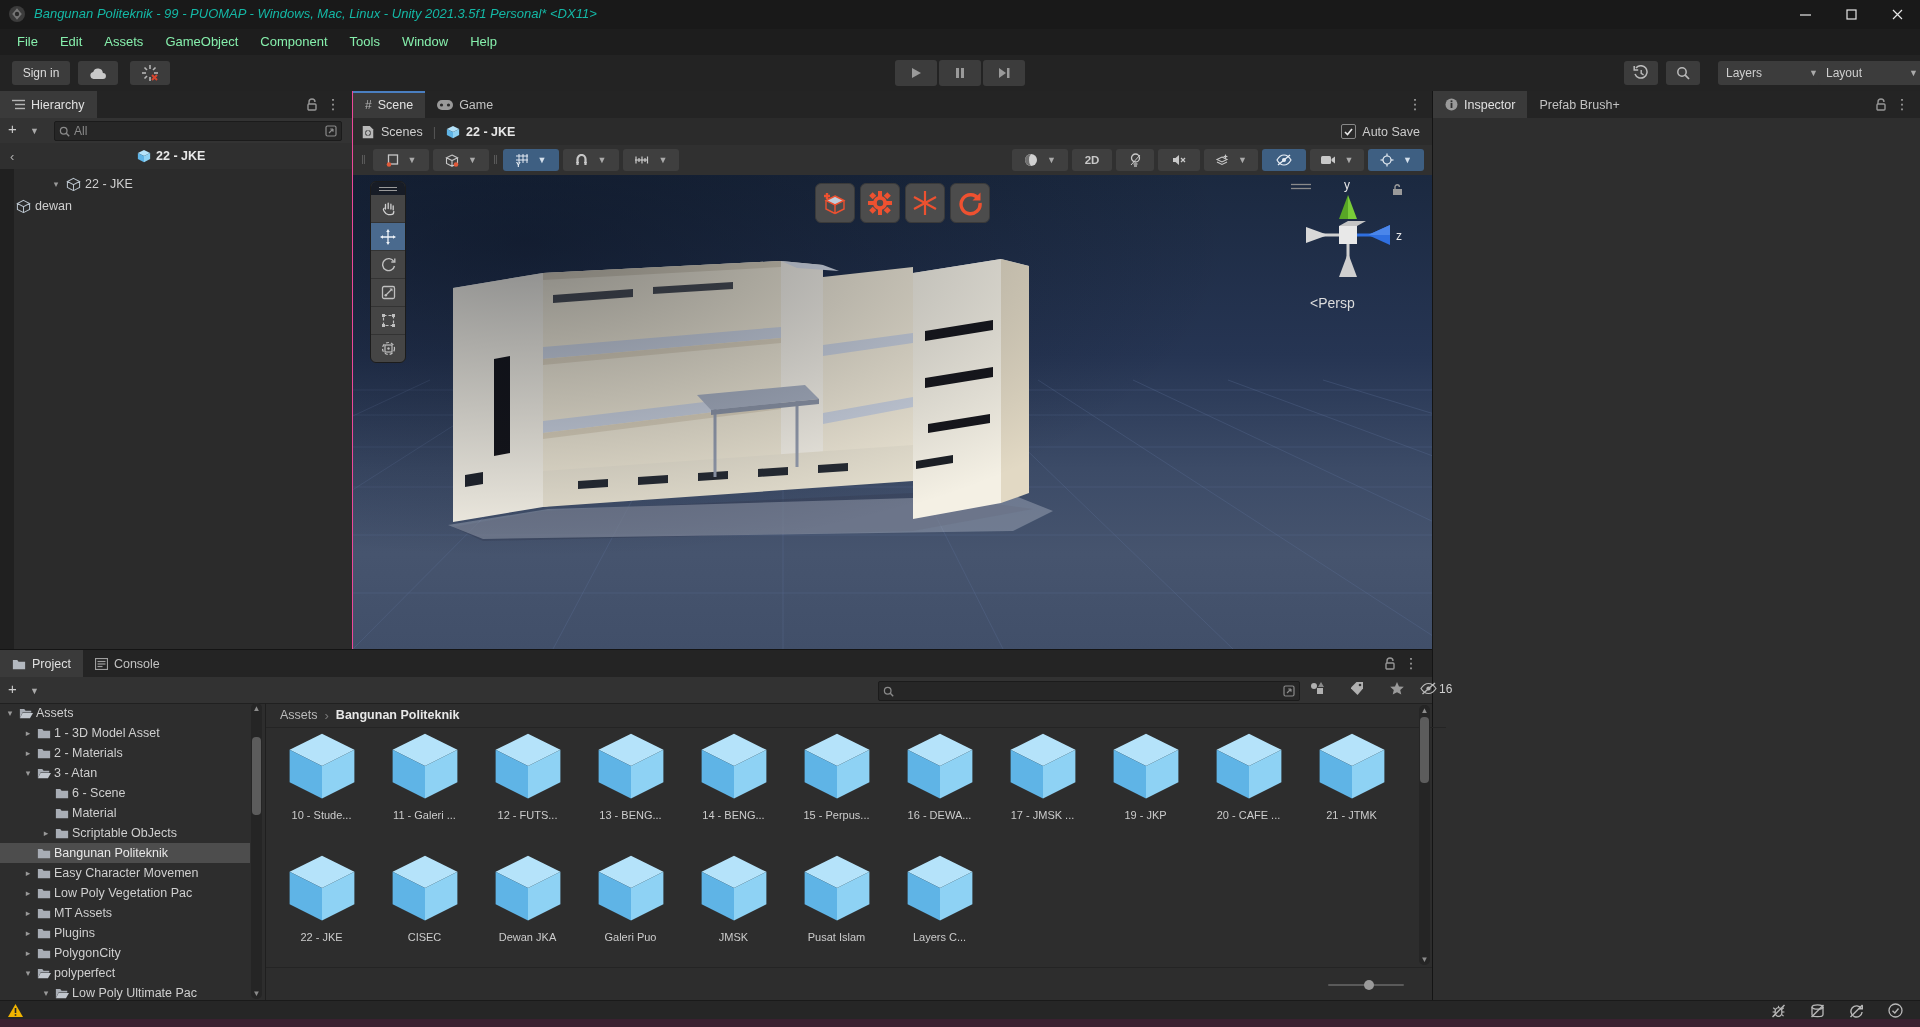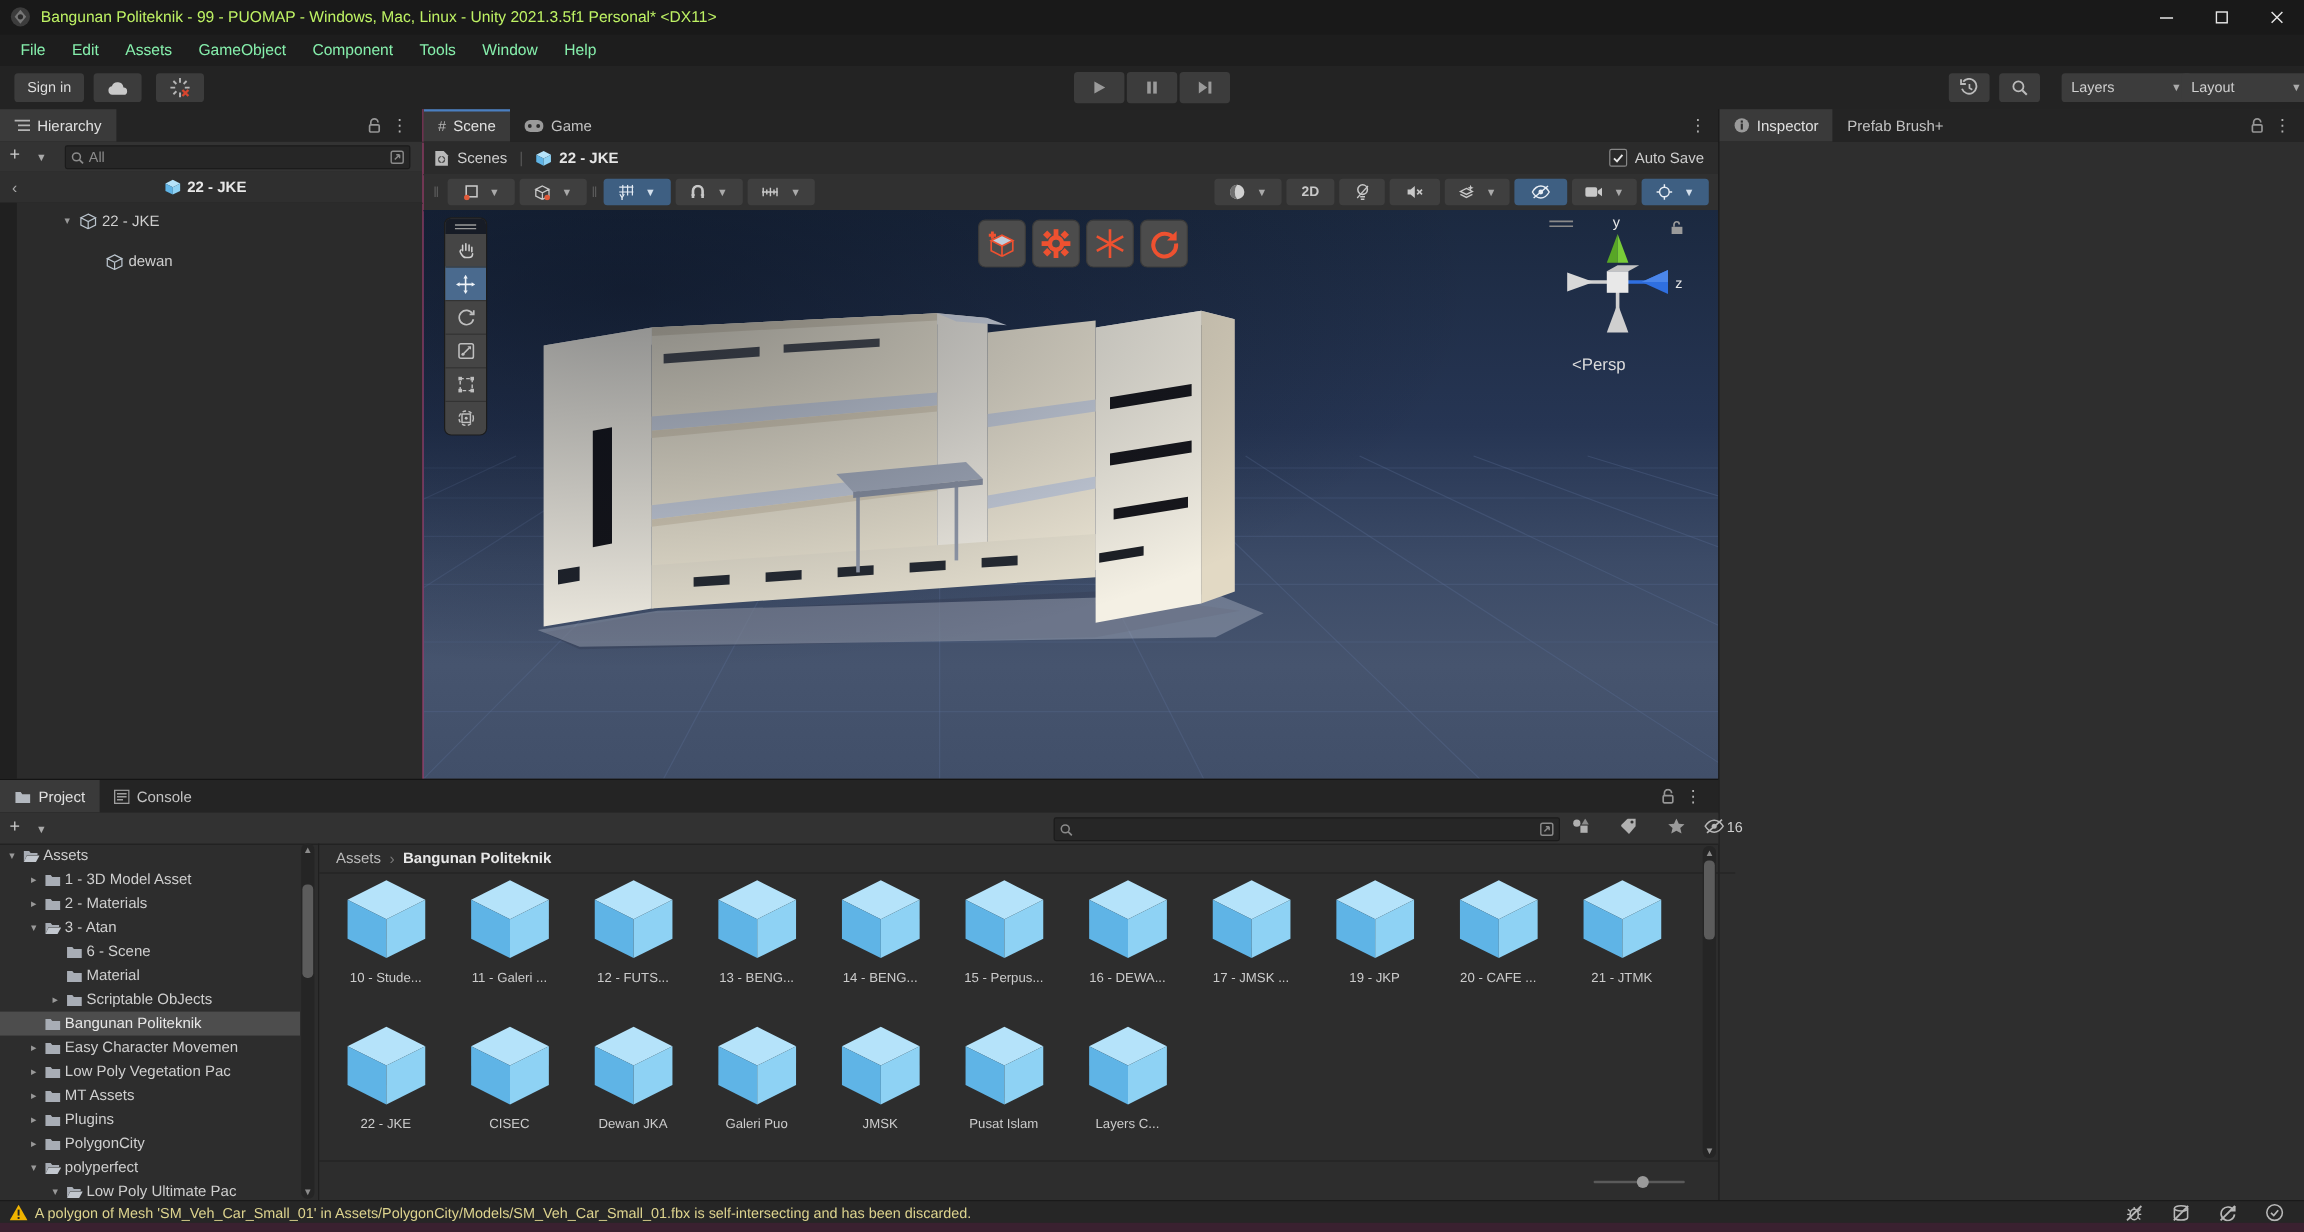--- a/index.html
+++ b/index.html
@@ -3,21 +3,21 @@
 <meta charset="utf-8">
 <style>
   html,body{margin:0;padding:0;background:#000;}
   #app{position:relative;width:1920px;height:1027px;overflow:hidden;background:#282828;
        font-family:"Liberation Sans",sans-serif;color:#d4d4d4;font-size:13px;}
   .abs{position:absolute;}
   .flex{display:flex;align-items:center;}
   svg{display:block;}
   
   #titlebar{left:0;top:0;width:1920px;height:29px;background:#191919;}
-  #title-text{color:#bef264;font-size:13px;white-space:nowrap;}
+  #title-text{color:#14b8a6;font-size:13px;white-space:nowrap;font-style:italic;}
   .winbtn{width:46px;height:29px;display:flex;align-items:center;justify-content:center;}
   #menubar{left:0;top:29px;width:1920px;height:26px;background:#1d1d1d;display:flex;align-items:center;padding-left:6px;}
   .menu-item{padding:0 11px;line-height:26px;color:#86efac;font-size:13px;}
   #toolbar{left:0;top:55px;width:1920px;height:36px;background:#232323;border-bottom:1px solid #151515;}
   .tbtn{background:#3c3c3c;border-radius:3px;height:24px;display:flex;align-items:center;justify-content:center;color:#dcdcdc;font-size:12px;}
   .ddbtn{background:#3c3c3c;border-radius:3px;height:24px;display:flex;align-items:center;justify-content:space-between;color:#cfcfcf;font-size:12px;padding:0 8px;gap:30px;}
   .caret{font-size:9px;color:#aaa;margin-left:6px;}
   
   .panel{position:absolute;background:#2b2b2b;}
   .tabbar{position:absolute;left:0;top:0;right:0;height:27px;background:#242424;display:flex;border-bottom:1px solid #1a1a1a;}
@@ -220,21 +220,21 @@
       <div class="abs" style="left:0;top:0;width:14px;height:100%;background:#202020;"></div>
     <div class="hrow" style="padding-left: 50px; margin-top: 4px;">
           <span class="tri">▾</span>
           <span class="ticon">
             <svg width="15" height="15" viewBox="0 0 16 16">
               <path d="M8 1.5 14.5 4.8 8 8.1 1.5 4.8Z M1.5 4.8v6.4L8 14.5M8 8.1v6.4M14.5 4.8v6.4L8 14.5" fill="none" stroke="#b9c3cc" stroke-width="1.1"></path>
             </svg>
           </span>
           <span>22 - JKE</span>
         </div>
-        <div class="hrow" style="padding-left: 72px; margin-top: 12px;">
+        <div class="hrow" style="margin-top: 0px;">
           <span class="tri"></span>
           <span class="ticon">
             <svg width="15" height="15" viewBox="0 0 16 16">
               <path d="M8 1.5 14.5 4.8 8 8.1 1.5 4.8Z M1.5 4.8v6.4L8 14.5M8 8.1v6.4M14.5 4.8v6.4L8 14.5" fill="none" stroke="#b9c3cc" stroke-width="1.1"></path>
             </svg>
           </span>
           <span>dewan</span>
         </div>
       </div>
   </div>
@@ -1059,21 +1059,20 @@
       </div>
     </div>
   </div>
 
   <div id="statusbar" class="abs">
     <svg width="15" height="13" viewBox="0 0 15 13" style="margin-left:8px;">
         <path d="M7.5 0 15 13H0Z" fill="#f0b400"></path>
         <rect x="6.7" y="4" width="1.6" height="5" fill="#262626"></rect>
         <rect x="6.7" y="10.2" width="1.6" height="1.6" fill="#262626"></rect>
       </svg>
-    <span id="status-text">A polygon of Mesh 'SM_Veh_Car_Small_01' in Assets/PolygonCity/Models/SM_Veh_Car_Small_01.fbx is self-intersecting and has been discarded.</span>
     <div class="flex" style="margin-left:auto;margin-right:8px;gap:5px;">
       <span class="statico">
           <svg width="15" height="14" viewBox="0 0 15 14">
             <ellipse cx="7.5" cy="8" rx="3.4" ry="4.4" fill="none" stroke="#b8b8b8" stroke-width="1.3"></ellipse>
             <g stroke="#b8b8b8" stroke-width="1.1">
               <line x1="7.5" y1="3.6" x2="7.5" y2="1.8"></line>
               <line x1="4.4" y1="5.5" x2="2.2" y2="3.8"></line>
               <line x1="10.6" y1="5.5" x2="12.8" y2="3.8"></line>
               <line x1="4.1" y1="8" x2="1.6" y2="8"></line>
               <line x1="10.9" y1="8" x2="13.4" y2="8"></line>

